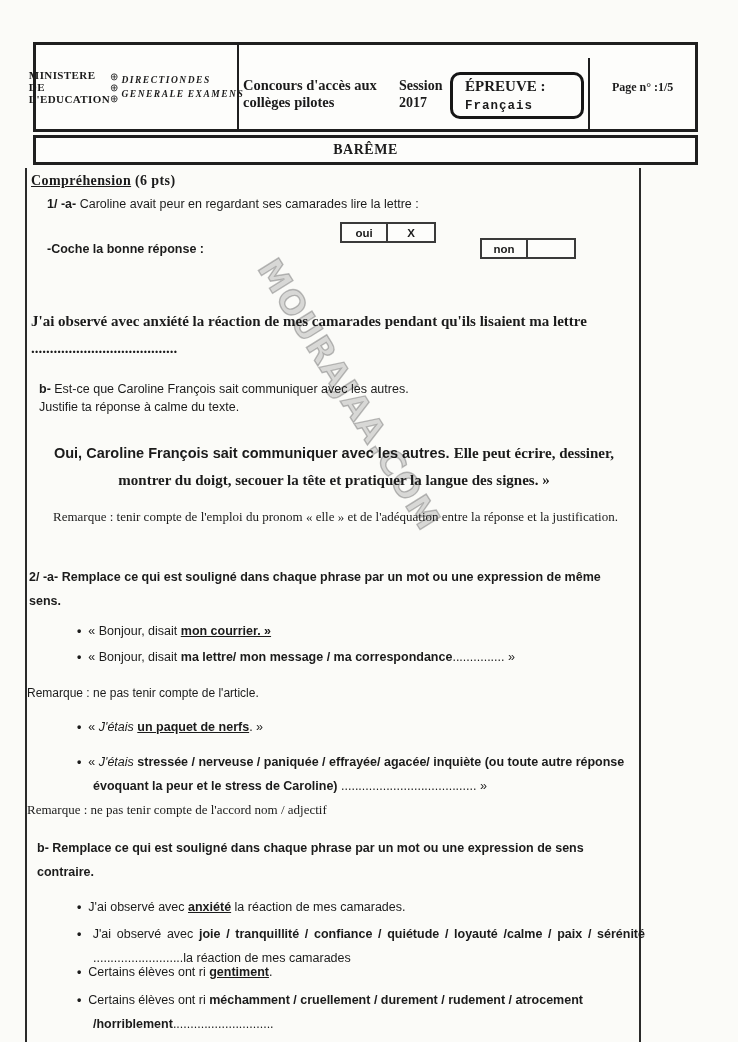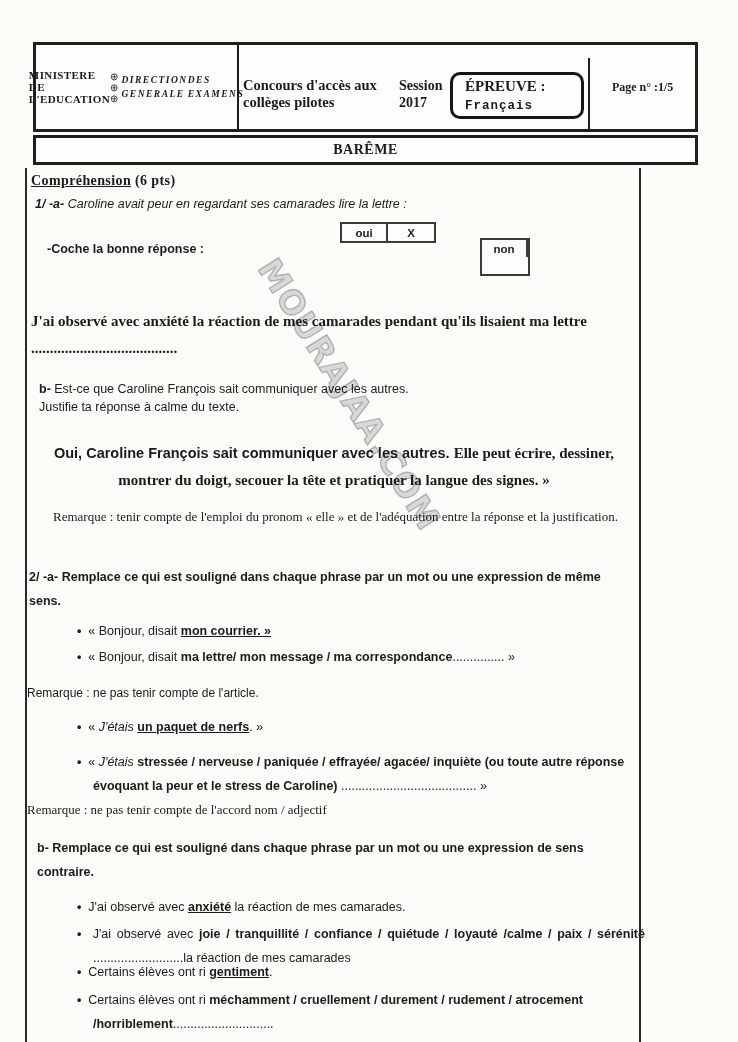--- a/index.html
+++ b/index.html
@@ -114,32 +114,32 @@
 <div class="watermark">MOURAJAA.COM</div>
 
 <div class="right-rule"></div>
 
 <div class="content">
 
   <div class="blk sec-title" style="top:4px;left:4px;">
     <span class="u">Compréhension</span><span> (6 pts)</span>
   </div>
 
-  <div class="blk" style="top:27px;left:8px;font-style:italic;">
+  <div class="blk" style="top:27px;left:20px;">
     <span class="b">1/  </span><span class="b">-a-</span><span> Caroline avait peur en regardant ses camarades lire la lettre :</span>
   </div>
 
   <div class="tick" style="left:313px;top:54px;">
     <div class="tick-cell first">oui</div>
     <div class="tick-cell">X</div>
   </div>
 
   <div class="blk b" style="top:72px;left:20px;">-Coche la bonne réponse :</div>
 
-  <div class="tick" style="left:453px;top:70px;flex-direction:column;">
+  <div class="tick" style="left:453px;top:70px;">
     <div class="tick-cell first">non</div>
     <div class="tick-cell"></div>
   </div>
 
 
   <div class="blk ans-serif" style="top:140px;left:4px;width:602px;">J'ai observé avec anxiété la réaction de mes camarades pendant qu'ils lisaient ma lettre .......................................</div>
 
   <div class="blk" style="top:212px;left:12px;">
     <span class="b">b-</span><span> Est-ce que Caroline François sait communiquer avec les autres.</span>
   </div>

